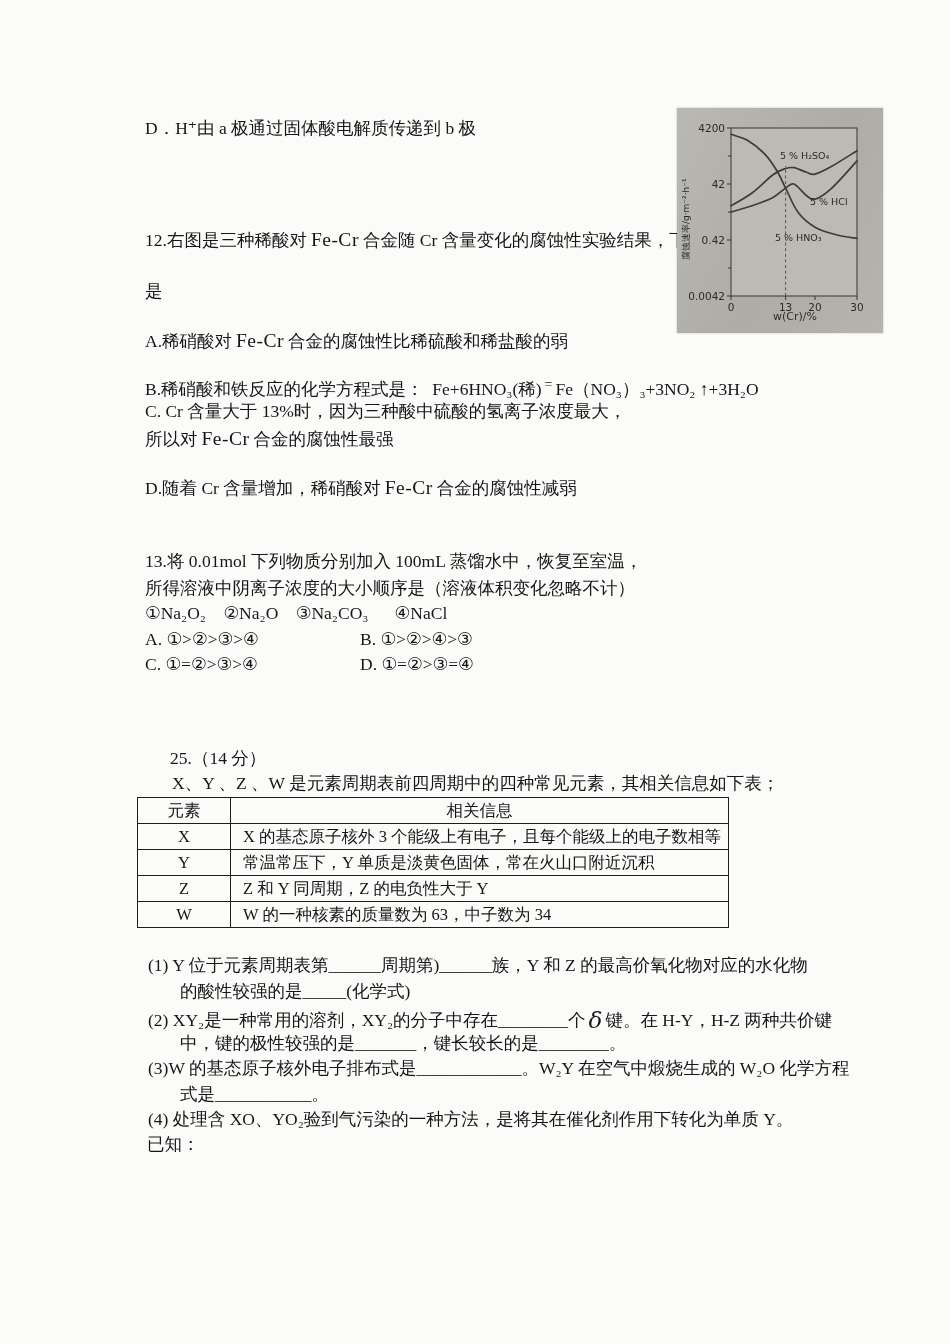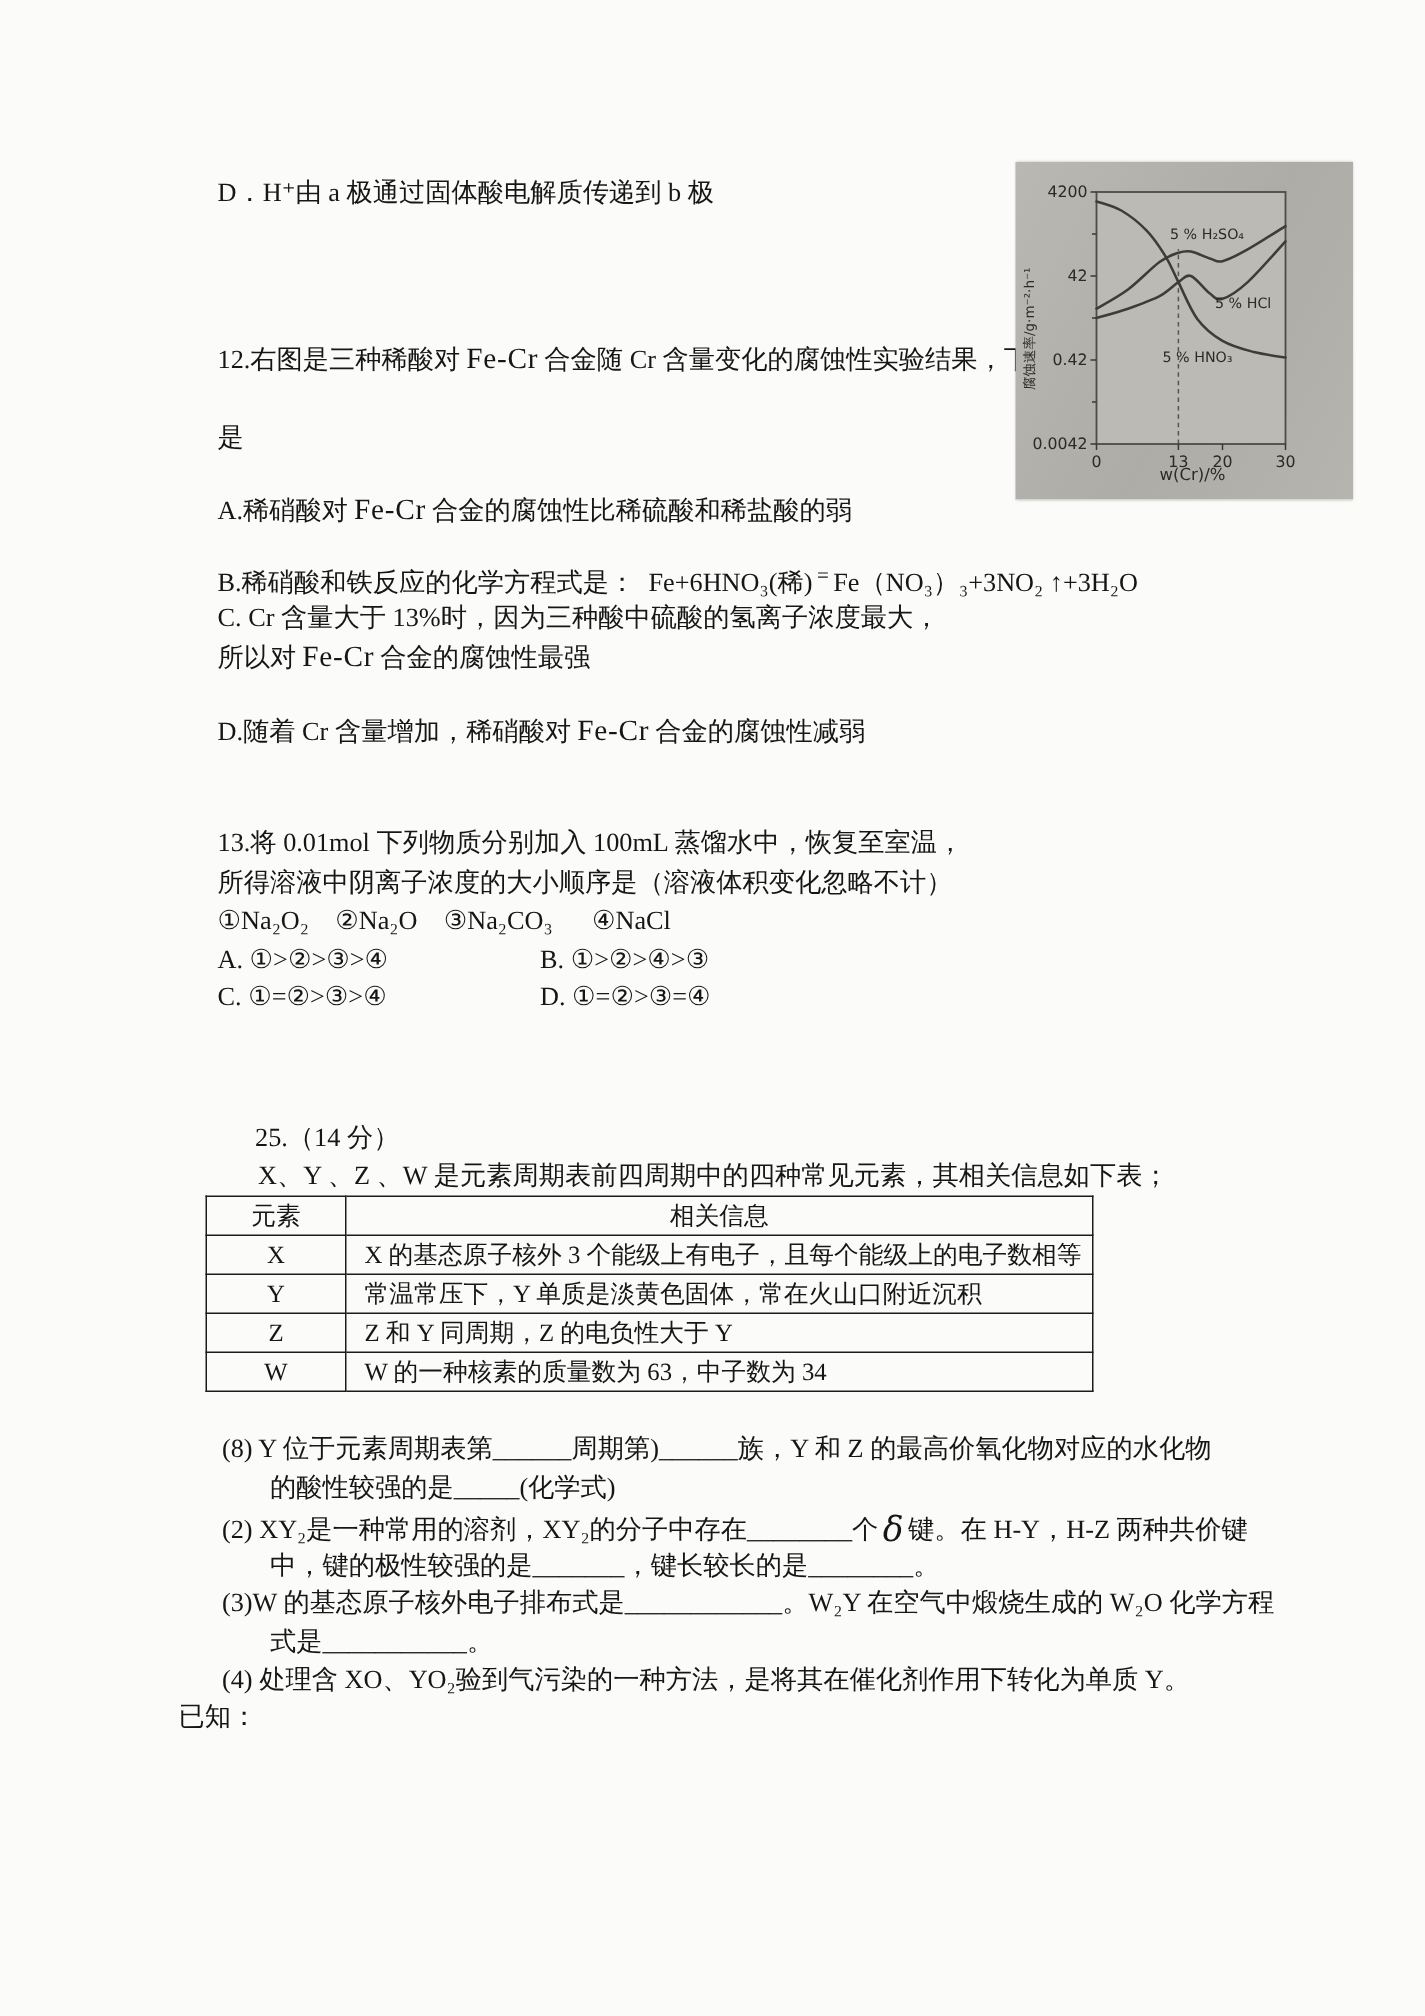--- a/index.html
+++ b/index.html
@@ -11,21 +11,21 @@
   .supeq{vertical-align:6px;font-size:14px;padding:0 3px;}
   .delta{font-size:23px;font-style:italic;font-family:"DejaVu Serif",serif;padding:0 3px;vertical-align:-2px;}
   
   .etable{position:absolute;left:137px;top:797px;width:592px;border-collapse:collapse;
           font-size:16.5px;table-layout:fixed;}
   .etable th,.etable td{border:1.6px solid #1c1c1c;height:25px;font-weight:normal;}
   .etable th{text-align:center;padding:0;}
   .etable td.c1{width:92px;text-align:center;padding:0;}
   .etable td.c2{text-align:left;padding:0 4px 0 12px;white-space:pre;}
   
-  .chart{position:absolute;left:677px;top:108px;width:225px;height:225px;
+  .chart{position:absolute;left:677px;top:108px;width:206px;height:225px;
          background:linear-gradient(118deg,#bab8b3 0%,#aeaca6 55%,#b6b4ae 100%);
          box-shadow:0 0 2px rgba(0,0,0,.25);}
   .plotbg{fill:#bcbab4;stroke:#4e4c47;stroke-width:1.2;}
   .curve{fill:none;stroke:#3e3c38;stroke-width:1.7;stroke-linecap:round;stroke-linejoin:round;}
   .dash{stroke:#55534e;stroke-width:1;stroke-dasharray:3,2.6;}
   .tick{stroke:#3a3834;stroke-width:1;}
   text{font-family:"DejaVu Sans","Liberation Sans",sans-serif;fill:#2b2a27;}
   .tlab{font-size:10.5px;}
   .clab{font-size:9.5px;}
   .cxl{font-size:11px;}
@@ -117,25 +117,25 @@
       <td class="c1">Z</td>
       <td class="c2">Z 和 Y 同周期，Z 的电负性大于 Y</td>
     </tr>
     <tr>
       <td class="c1">W</td>
       <td class="c2">W 的一种核素的质量数为 63，中子数为 34</td>
     </tr>
   </tbody>
     </table>
 
-  <div class="tl" style="left:148px;top:955px">(8) Y 位于元素周期表第______周期第)______族，Y 和 Z 的最高价氧化物对应的水化物</div>
+  <div class="tl" style="left:148px;top:955px">(1) Y 位于元素周期表第______周期第)______族，Y 和 Z 的最高价氧化物对应的水化物</div>
   <div class="tl" style="left:180px;top:981px">的酸性较强的是_____(化学式)</div>
 
   <div class="tl" style="left:148px;top:1006px"><span>(2) XY₂是一种常用的溶剂，XY₂的分子中存在________个</span><span class="delta">δ</span><span>键。在 H-Y，H-Z 两种共价键</span></div>
   <div class="tl" style="left:180px;top:1033px">中，键的极性较强的是_______，键长较长的是________。</div>
 
   <div class="tl" style="left:148px;top:1058px">(3)W 的基态原子核外电子排布式是____________。W₂Y 在空气中煅烧生成的 W₂O 化学方程</div>
   <div class="tl" style="left:180px;top:1084px">式是___________。</div>
 
   <div class="tl" style="left:148px;top:1109px">(4) 处理含 XO、YO₂验到气污染的一种方法，是将其在催化剂作用下转化为单质 Y。</div>
-  <div class="tl" style="left:119px;top:1134px">已知：</div>
+  <div class="tl" style="left:147px;top:1134px">已知：</div>
 
 </div>
 
 </body></html>

